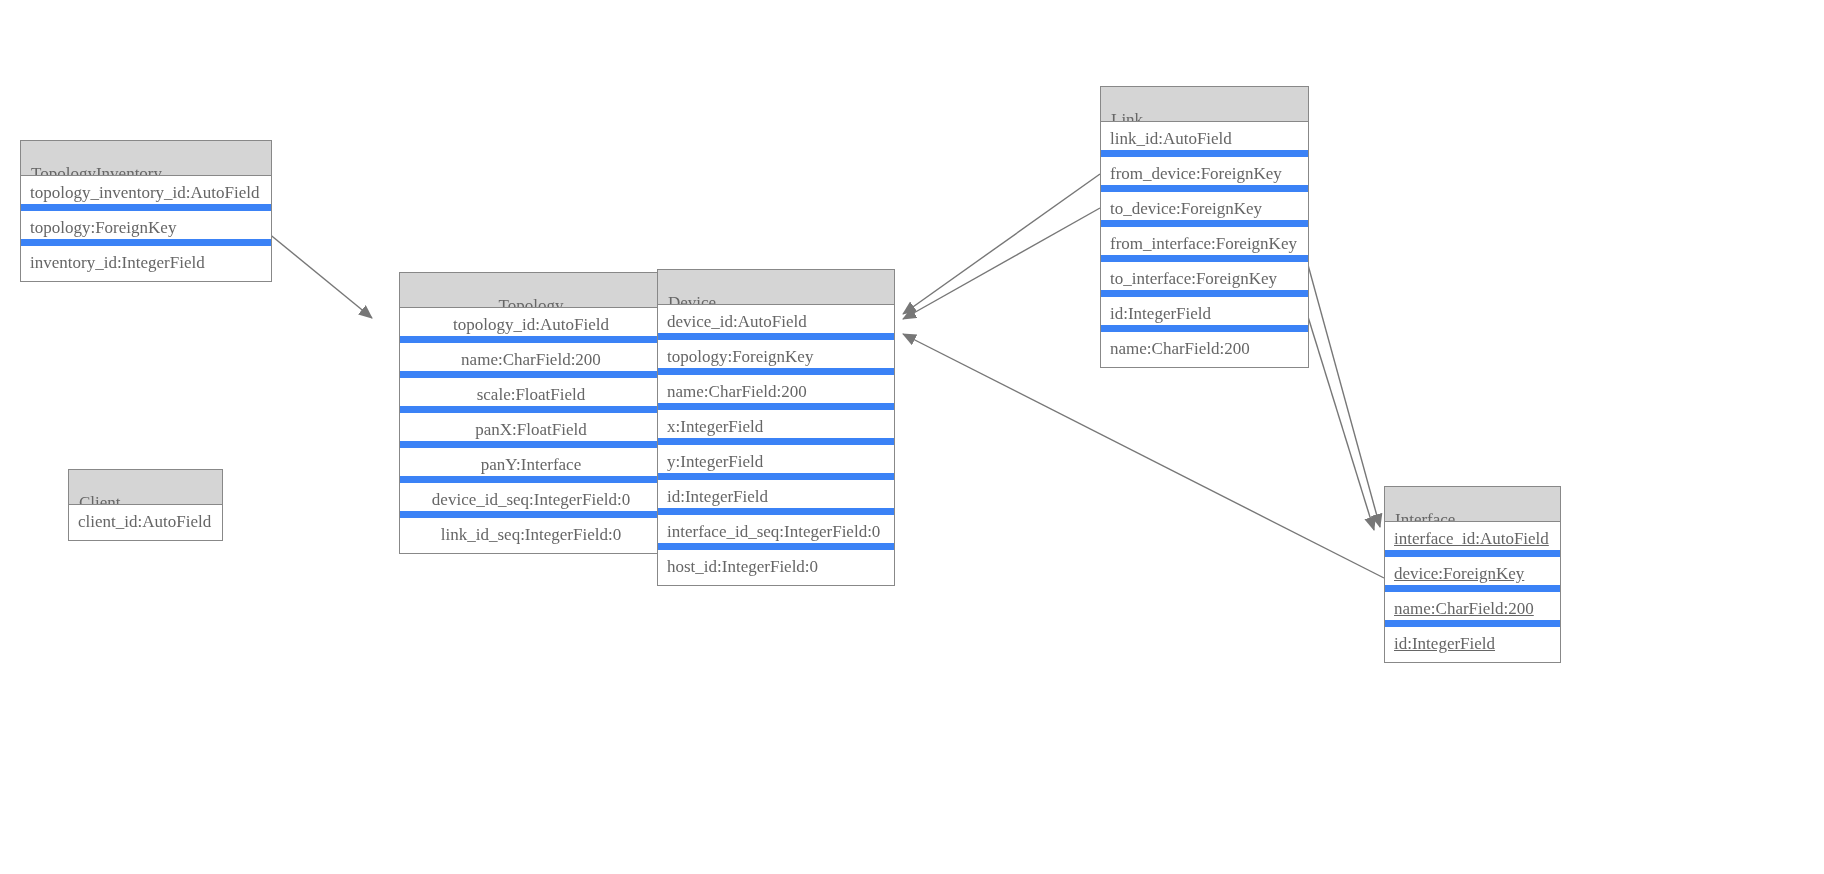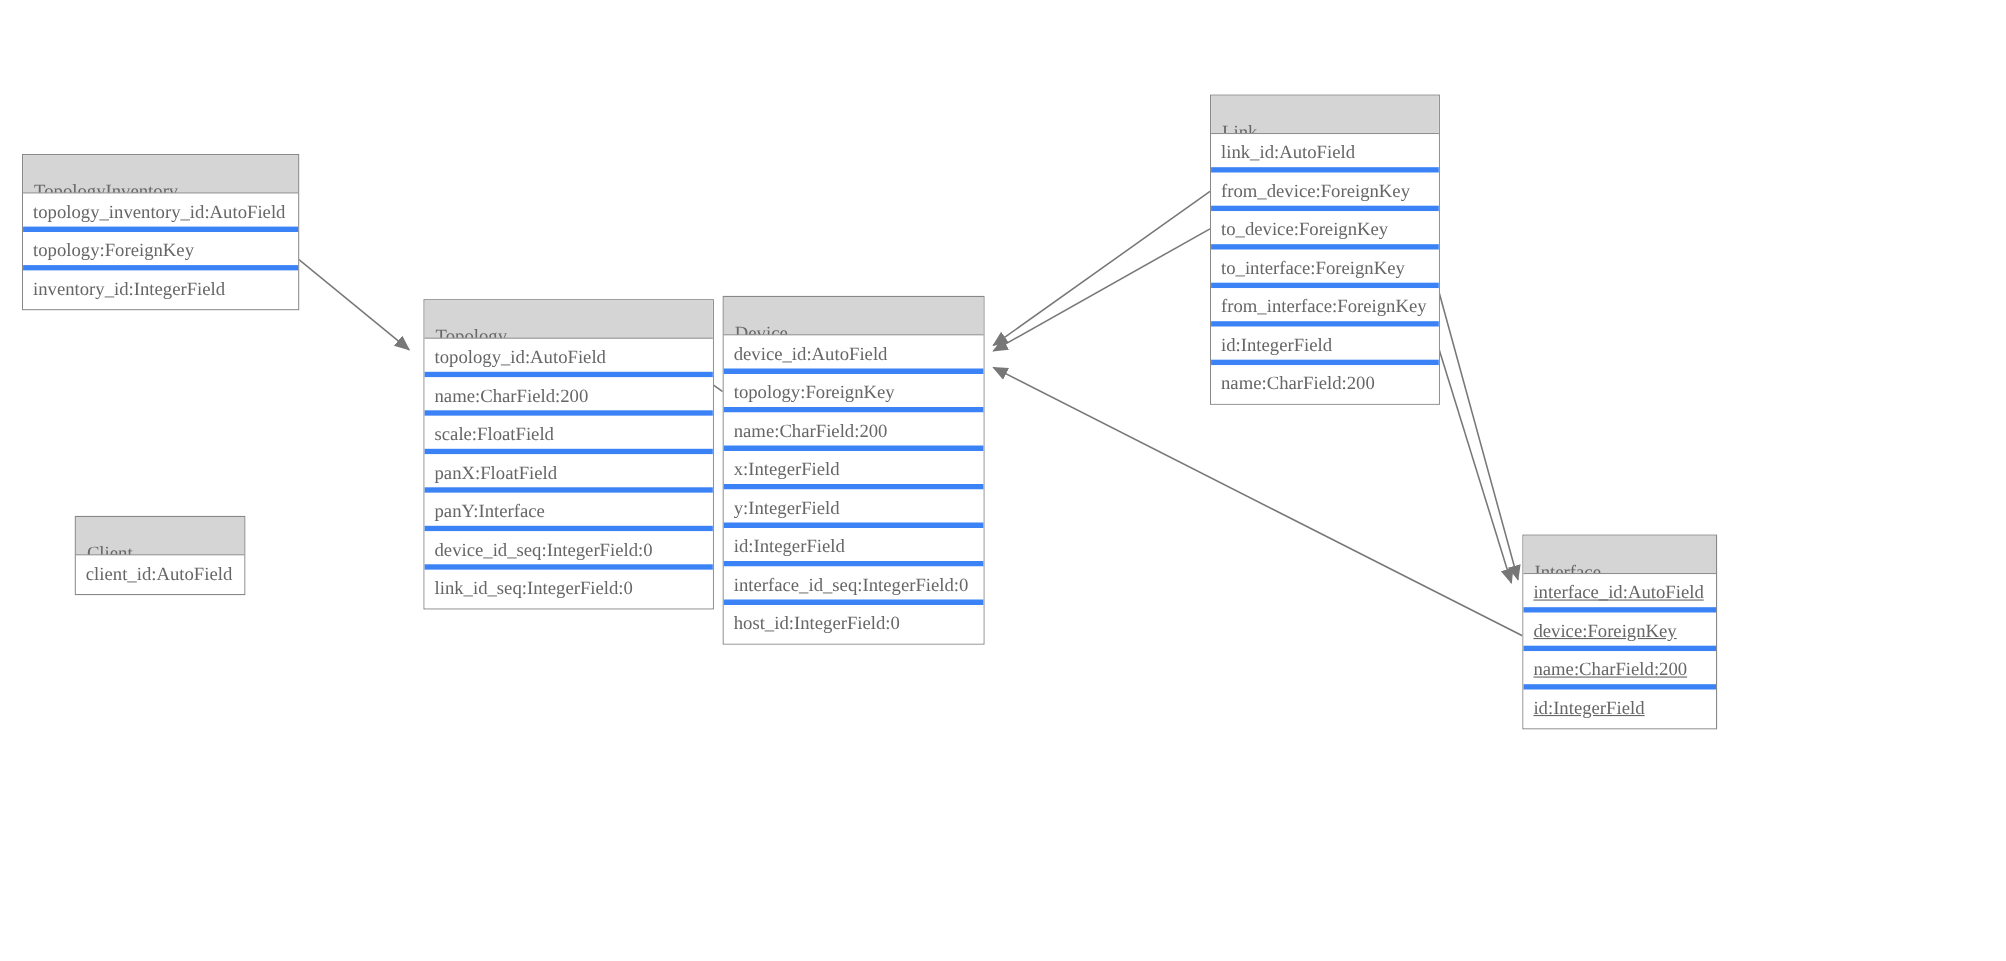--- a/index.html
+++ b/index.html
@@ -43,21 +43,21 @@
     padding: 16px 10px;
     font-size: 17px;
     line-height: 34px;
     height: 35px;
     color: #666666;
     white-space: nowrap;
     overflow: hidden;
   }
   .uml-field {
     box-sizing: border-box;
-    border-bottom: 5px solid #3b82f6;
+    border-bottom: 7px solid #3b82f6;
     padding: 0 9px;
     font-size: 17px;
     line-height: 34px;
     height: 35px;
     color: #666666;
     white-space: nowrap;
     overflow: hidden;
     background: #ffffff;
   }
   .uml-field.last {
@@ -110,21 +110,21 @@
     <div class="uml-field">topology_inventory_id:AutoField</div>
     <div class="uml-field">topology:ForeignKey</div>
     <div class="uml-field last">inventory_id:IntegerField</div>
   </div>
 
   <div class="uml-class" style="left: 68px; top: 452px; width: 155px; margin-top: 17px;">
     <div class="uml-title">Client</div>
     <div class="uml-field last">client_id:AutoField</div>
   </div>
 
-  <div class="uml-class" style="left: 385px; top: 272px; width: 264px;">
+  <div class="uml-class" style="left: 399px; top: 272px; width: 264px; text-align: center;">
     <div class="uml-title">Topology</div>
     <div class="uml-field">topology_id:AutoField</div>
     <div class="uml-field">name:CharField:200</div>
     <div class="uml-field">scale:FloatField</div>
     <div class="uml-field">panX:FloatField</div>
     <div class="uml-field">panY:Interface</div>
     <div class="uml-field">device_id_seq:IntegerField:0</div>
     <div class="uml-field last">link_id_seq:IntegerField:0</div>
   </div>
 
@@ -138,22 +138,22 @@
     <div class="uml-field">id:IntegerField</div>
     <div class="uml-field">interface_id_seq:IntegerField:0</div>
     <div class="uml-field last">host_id:IntegerField:0</div>
   </div>
 
   <div class="uml-class" style="left: 1100px; top: 86px; width: 209px;">
     <div class="uml-title">Link</div>
     <div class="uml-field">link_id:AutoField</div>
     <div class="uml-field">from_device:ForeignKey</div>
     <div class="uml-field">to_device:ForeignKey</div>
+    <div class="uml-field">from_interface:ForeignKey</div>
     <div class="uml-field">to_interface:ForeignKey</div>
-    <div class="uml-field">from_interface:ForeignKey</div>
     <div class="uml-field">id:IntegerField</div>
     <div class="uml-field last">name:CharField:200</div>
   </div>
 
   <div class="uml-class" style="left: 1384px; top: 486px; width: 177px; text-decoration: underline;">
     <div class="uml-title">Interface</div>
     <div class="uml-field">interface_id:AutoField</div>
     <div class="uml-field">device:ForeignKey</div>
     <div class="uml-field">name:CharField:200</div>
     <div class="uml-field last">id:IntegerField</div>

